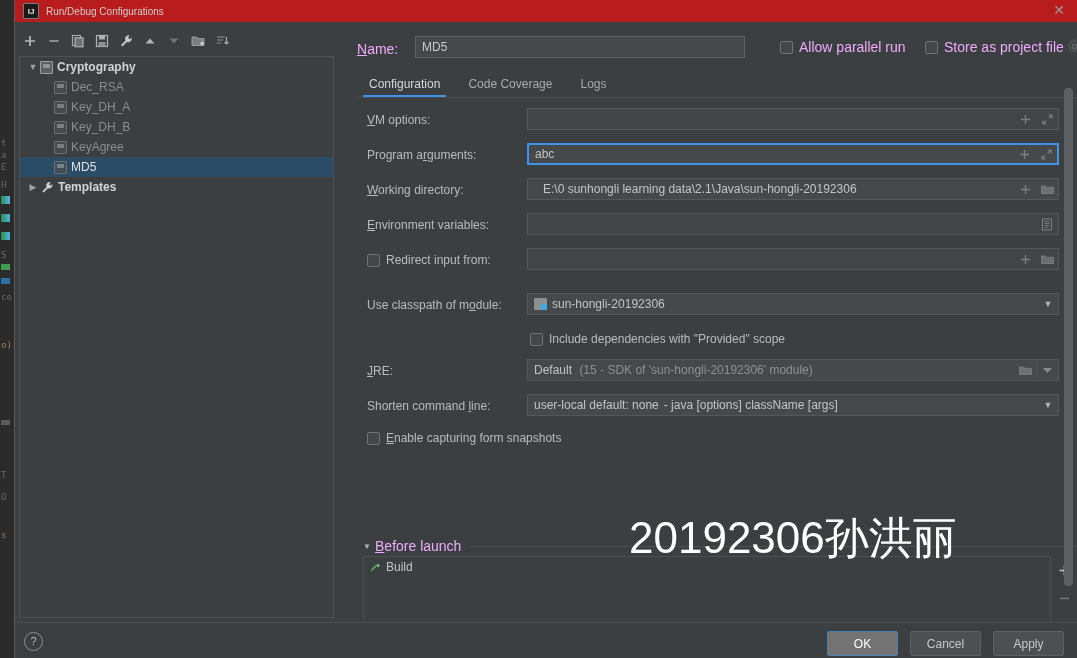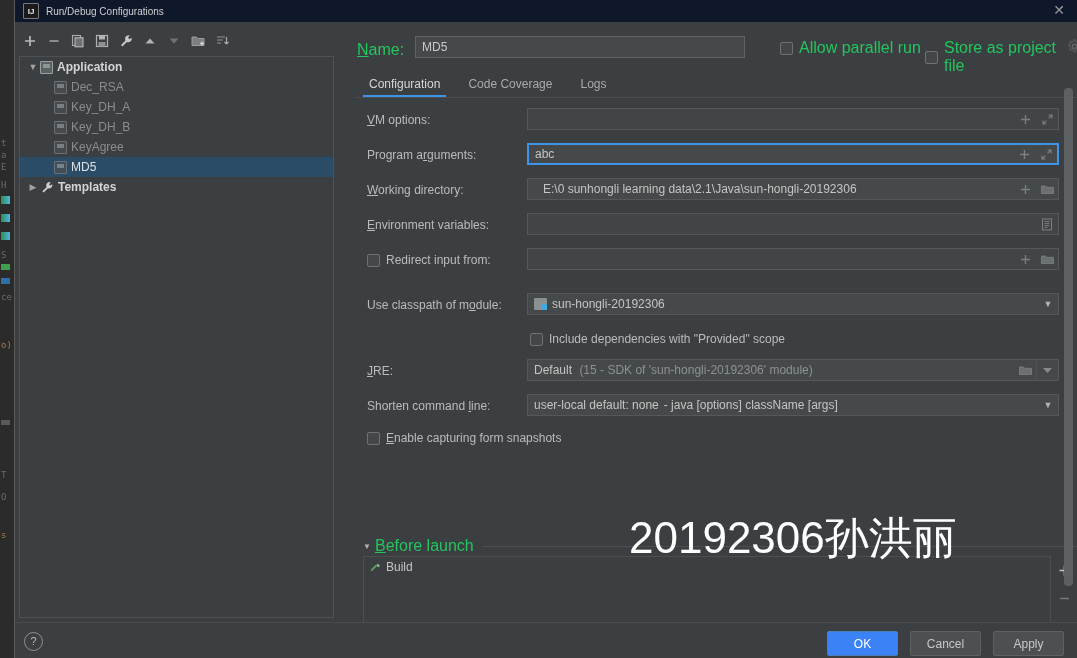--- a/index.html
+++ b/index.html
@@ -35,21 +35,21 @@
   
   .dialog {
     position: absolute; left: 14px; top: 0; width: 1063px; height: 658px;
     background: #3c3f41;
     border-left: 1px solid #5a5a5a;
   }
 
   
   .titlebar {
     position: absolute; left: 0; top: 0; width: 1063px; height: 22px;
-    background: #0f172a;
+    background: #b91c1c;
     display: flex; align-items: center;
   }
   .title-icon {
     width: 16px; height: 16px; margin-left: 8px; margin-right: 7px;
     background: #1a1a1a; border: 1px solid #7a7a7a;
     display: flex; align-items: center; justify-content: center;
     font-size: 8px; font-weight: bold; color: #e8e8e8;
     font-family: "Liberation Sans", sans-serif;
     border-radius: 1px;
     flex: none;
@@ -103,21 +103,21 @@
   .ico-cfg { border-color:#7c8184; background:#4a4e50; opacity:.75;}
   .ico-wrench { width:14px; height:13px; flex:none; margin-right:4px; }
 
   
   .right-pane {
     position: absolute; left: 340px; top: 26px; width: 723px; height: 594px;
   }
   .name-row {
     position: absolute; left: 0; top: 10px; width: 723px; height: 24px;
   }
-  .lbl { color: #22c55e; font-size: 16px; }
+  .lbl { color: #f0abfc; font-size: 14px; }
   .u { text-decoration: underline; }
   .name-label { position:absolute; left: 2px; top: 5px; }
   .name-input {
     position: absolute; left: 60px; top: 0; width: 330px; height: 22px;
     background: #45494a; border: 1px solid #5e6264;
     color: #c8c8c8; font-size: 12px;
     padding: 0 6px; line-height: 20px;
     font-family: "Liberation Sans", sans-serif;
   }
   .chk-row { position: absolute; top: 3px; display: flex; align-items: center; }
@@ -255,21 +255,21 @@
     font-size: 11px; text-align: center; line-height: 17px;
   }
   .dlg-btn {
     position: absolute; top: 8px; height: 25px;
     background: #4c5052; border: 1px solid #5d6163;
     color: #c8c8c8; font-size: 12px;
     display: flex; align-items: center; justify-content: center;
     border-radius: 2px;
   }
   .dlg-btn.primary {
-    background: #3b82f6; border: 1px solid #4a80b5; color: #ffffff;
+    background: #737373; border: 1px solid #4a80b5; color: #ffffff;
   }
 </style>
 </head>
 <body>
 
 <div id="root">
 
   <div class="ide-strip">
     <div class="ln" style="top:138px;">t</div>
     <div class="ln" style="top:150px;">a</div>
@@ -348,21 +348,21 @@
           <path d="M11.5 3v7m0 0l-2-2m2 2l2-2" stroke="#a8abad" stroke-width="1.2" fill="none"></path>
         </svg>
       </div>
     </div>
 
     <div class="tree-panel" style="left:4px;">
 
       <div class="tree-row">
         <div class="tw">▼</div>
         <div class="ico-app"></div>
-        <div class="tree-label bold">Application</div>
+        <div class="tree-label bold">Cryptography</div>
       </div>
 
       <div class="tree-row" style="padding-left:34px;">
         <div class="ico-cfg"></div>
         <div class="tree-label dim">Dec_RSA</div>
       </div>
 
       <div class="tree-row" style="padding-left:34px;">
         <div class="ico-cfg"></div>
         <div class="tree-label dim">Key_DH_A</div>

